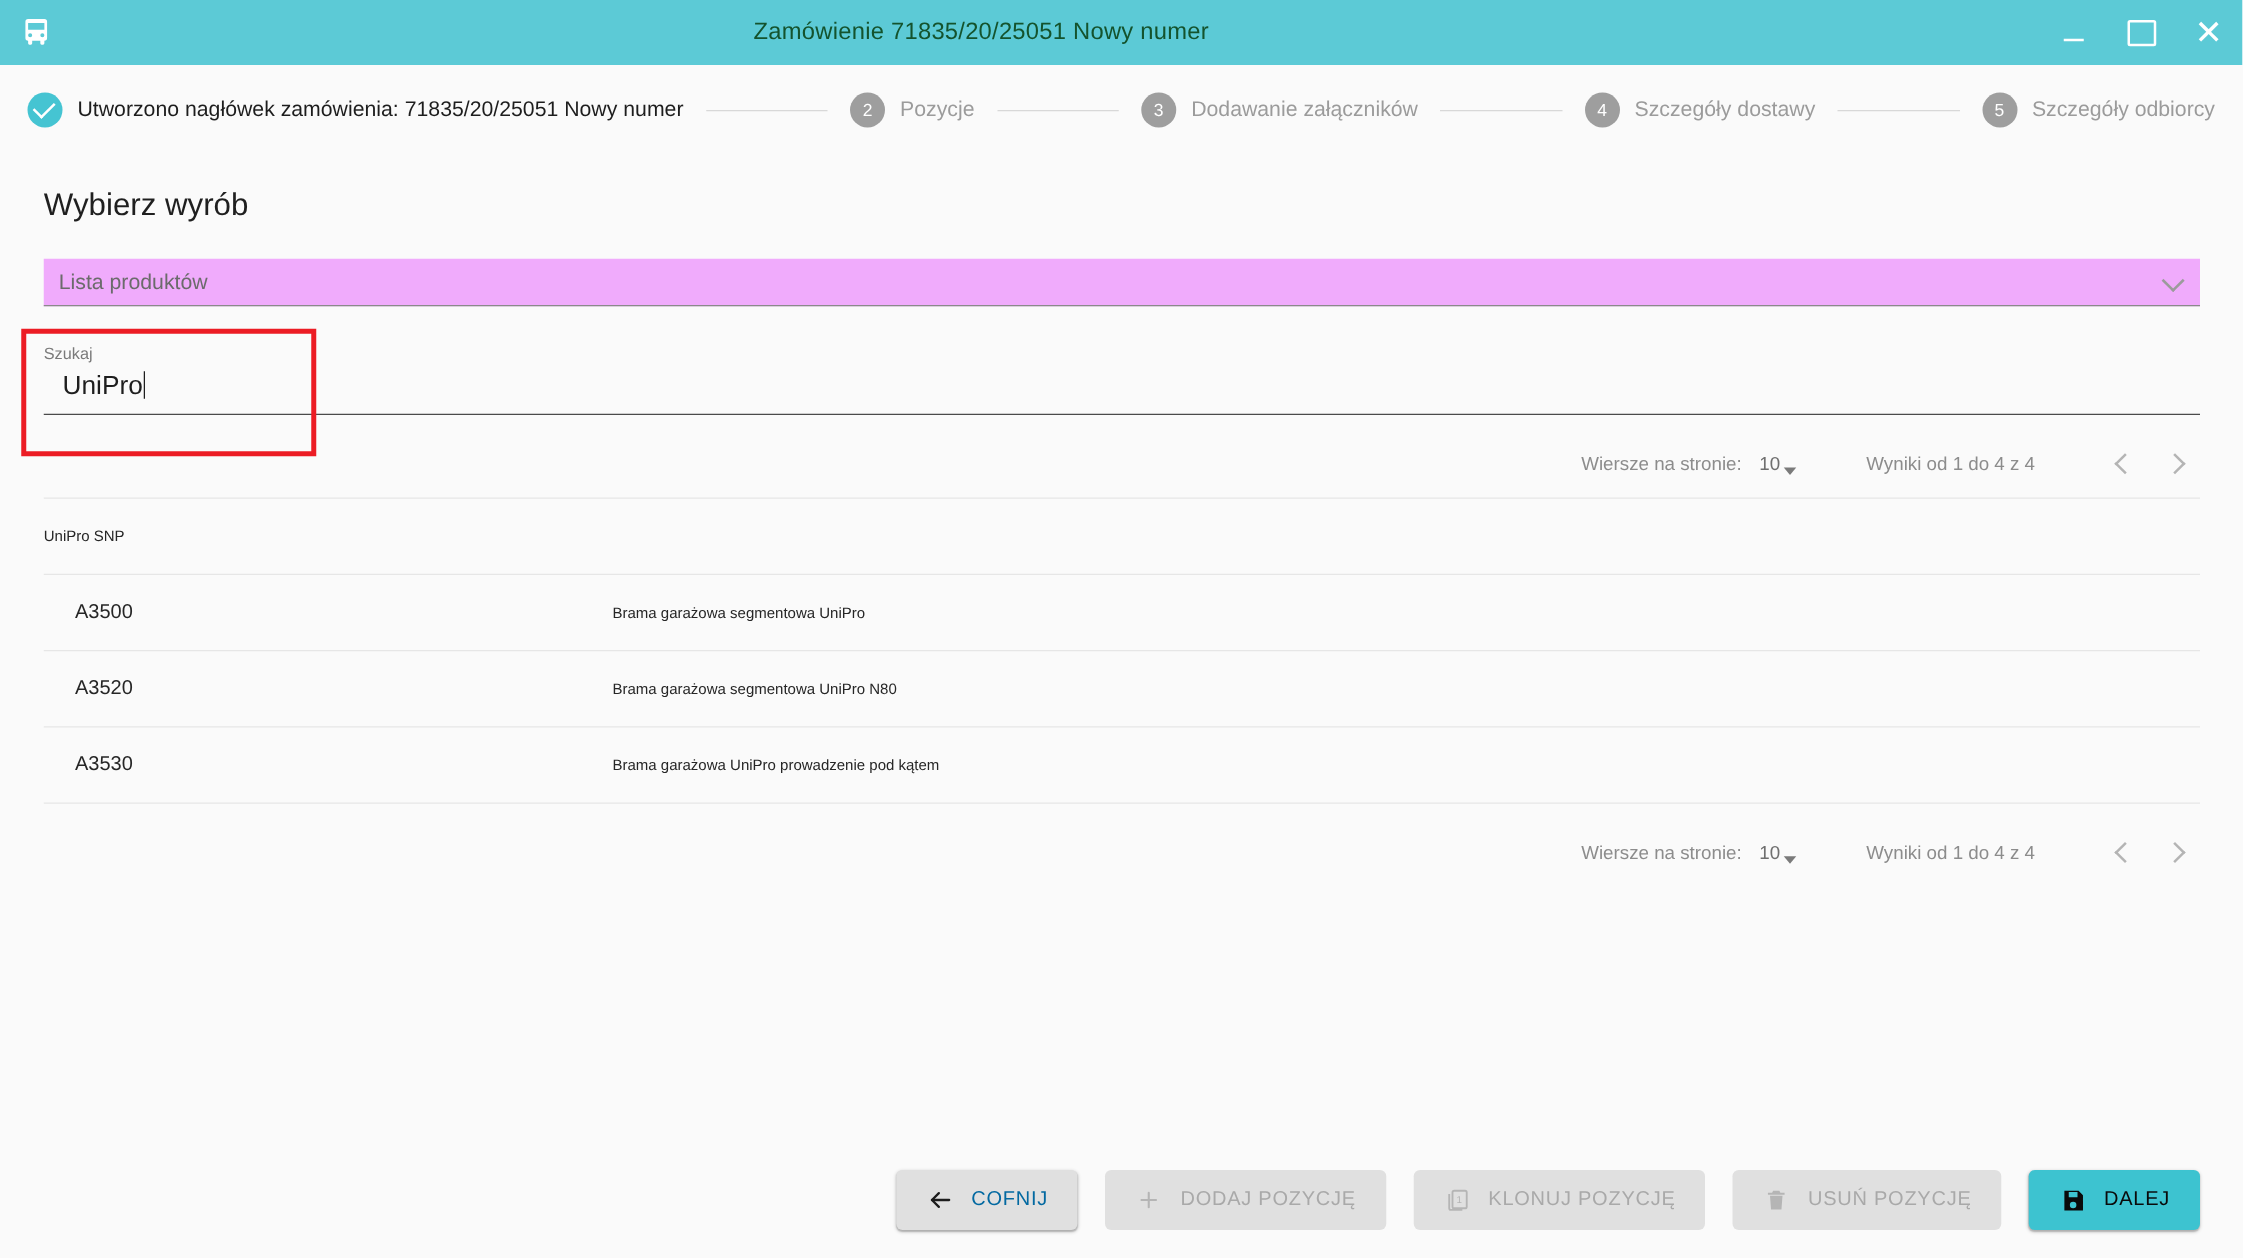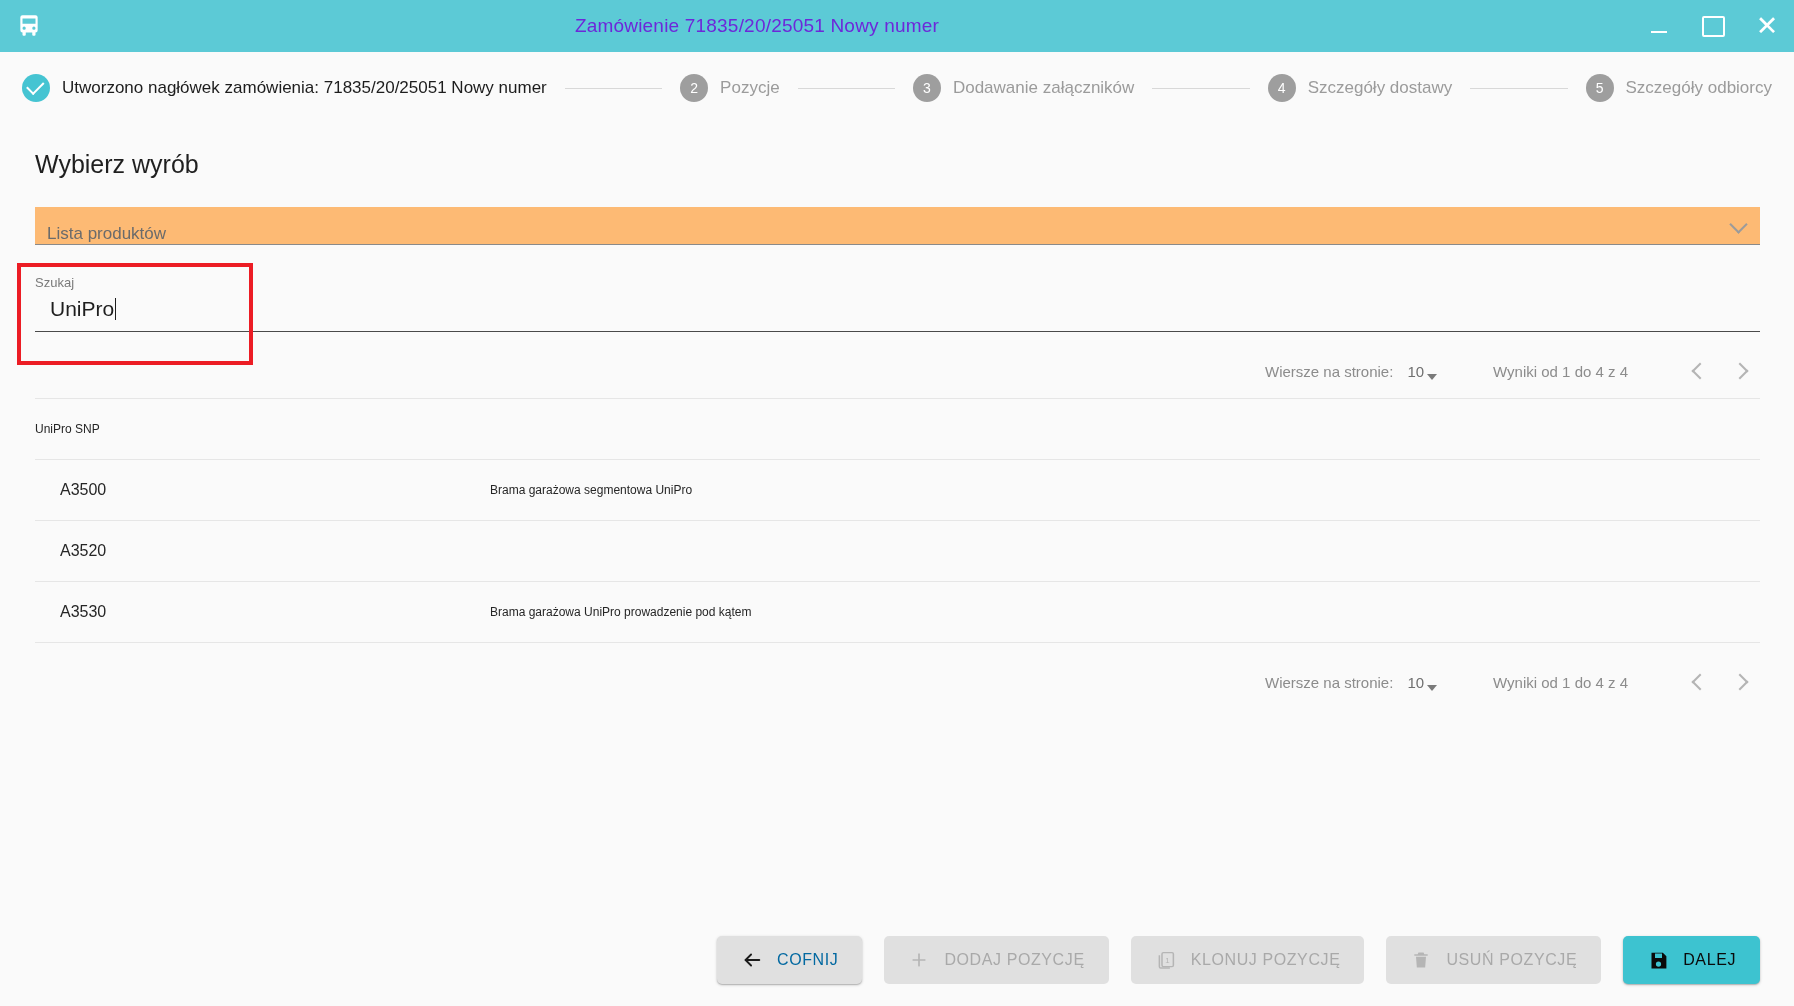--- a/index.html
+++ b/index.html
@@ -40,26 +40,27 @@
     height: 34px;
     display: flex;
     align-items: center;
     justify-content: center;
   }
   .titlebar-title {
     position: absolute;
     left: 0;
     width: 1514px;
     text-align: center;
-    color: #6d28d9;
+    color: #14532d;
     font-size: 19px;
     letter-spacing: .2px;
     line-height: 52px;
     font-weight: 400;
     pointer-events: none;
+    padding-left: 28px;
   }
   .win-buttons {
     position: absolute;
     right: 0;
     top: 0;
     height: 52px;
     display: flex;
     align-items: center;
   }
   .win-btn {
@@ -158,25 +159,25 @@
     font-weight: 400;
   }
 
   
   .select-field {
     position: absolute;
     top: 207px;
     left: 35px;
     width: 1725px;
     height: 38px;
-    background: #fdba74;
+    background: #f0abfc;
     border-bottom: 1px solid #8a8a8a;
     box-sizing: border-box;
     display: flex;
-    align-items: flex-end;
+    align-items: center;
   }
   .select-value {
     margin-left: 12px;
     font-size: 17px;
     color: #6b6b6b;
   }
   .select-arrow {
     position: absolute;
     right: 14px;
     top: 11px;
@@ -458,20 +459,21 @@
   <div class="table">
     <div class="table-row">
       <div class="cell-name">UniPro SNP</div>
     </div>
     <div class="table-row">
       <div class="cell-code">A3500</div>
       <div class="cell-name">Brama garażowa segmentowa UniPro</div>
     </div>
     <div class="table-row">
       <div class="cell-code">A3520</div>
+      <div class="cell-name">Brama garażowa segmentowa UniPro N80</div>
     </div>
     <div class="table-row">
       <div class="cell-code">A3530</div>
       <div class="cell-name">Brama garażowa UniPro prowadzenie pod kątem</div>
     </div>
   </div>
 
   <div class="pager pager-bottom">
     <div class="pager-rows-label">Wiersze na stronie:</div>
     <div class="pager-rows-select">

